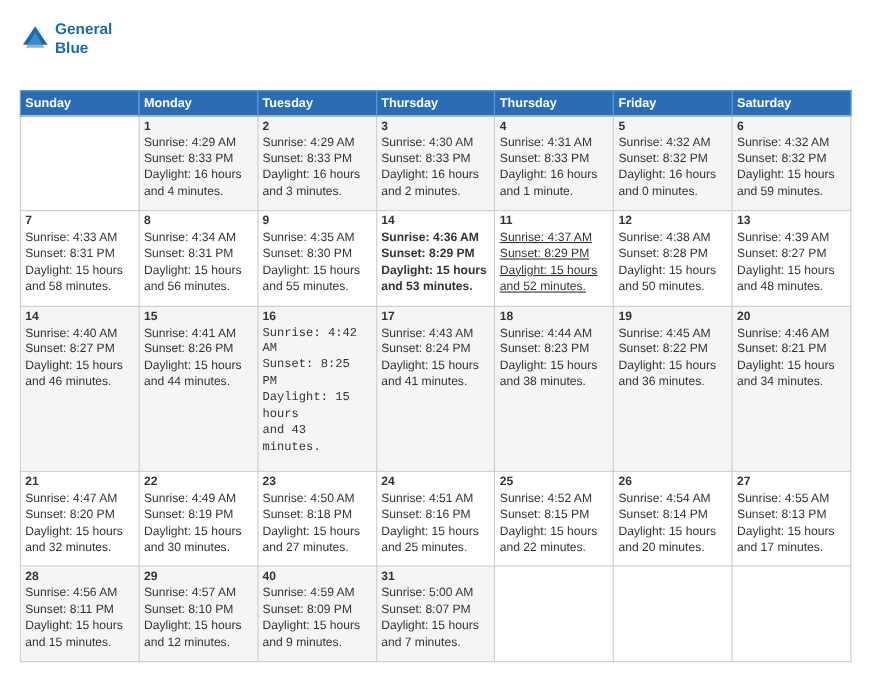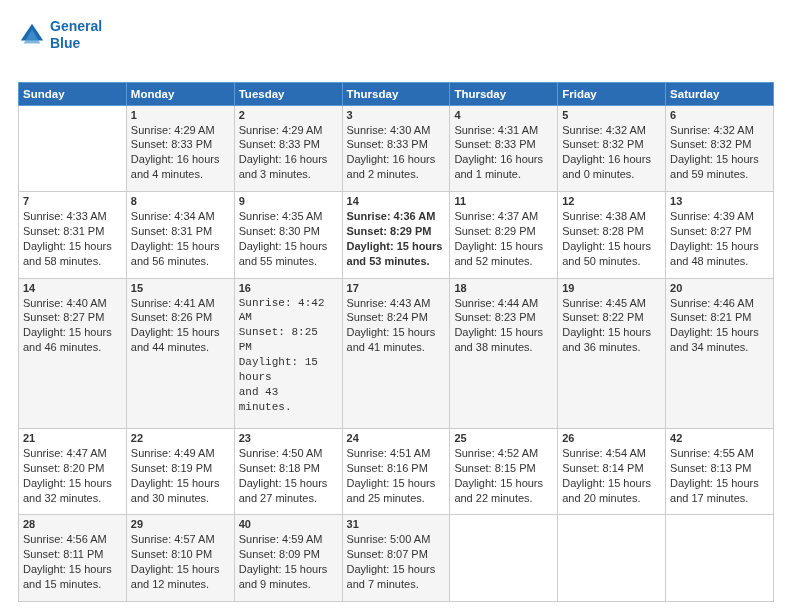--- a/index.html
+++ b/index.html
@@ -192,21 +192,21 @@
           </td>
           <td>
             <span class="day-num">14</span>
             <div class="day-info" style="white-space: pre-line; font-weight: bold;">Sunrise: 4:36 AM
 Sunset: 8:29 PM
 Daylight: 15 hours
 and 53 minutes.</div>
           </td>
           <td>
             <span class="day-num">11</span>
-            <div class="day-info" style="white-space: pre-line;">Sunrise: 4:37 AM
+            <div class="day-info" style="white-space: pre-line; text-decoration: underline;">Sunrise: 4:37 AM
 Sunset: 8:29 PM
 Daylight: 15 hours
 and 52 minutes.</div>
           </td>
           <td>
             <span class="day-num">12</span>
             <div class="day-info" style="white-space: pre-line;">Sunrise: 4:38 AM
 Sunset: 8:28 PM
 Daylight: 15 hours
 and 50 minutes.</div>
@@ -307,21 +307,21 @@
 and 22 minutes.</div>
           </td>
           <td>
             <span class="day-num">26</span>
             <div class="day-info" style="white-space: pre-line;">Sunrise: 4:54 AM
 Sunset: 8:14 PM
 Daylight: 15 hours
 and 20 minutes.</div>
           </td>
           <td>
-            <span class="day-num">42</span>
+            <span class="day-num">27</span>
             <div class="day-info" style="white-space: pre-line;">Sunrise: 4:55 AM
 Sunset: 8:13 PM
 Daylight: 15 hours
 and 17 minutes.</div>
           </td>
         </tr>
         <tr>
           <td>
             <span class="day-num">28</span>
             <div class="day-info" style="white-space: pre-line;">Sunrise: 4:56 AM

